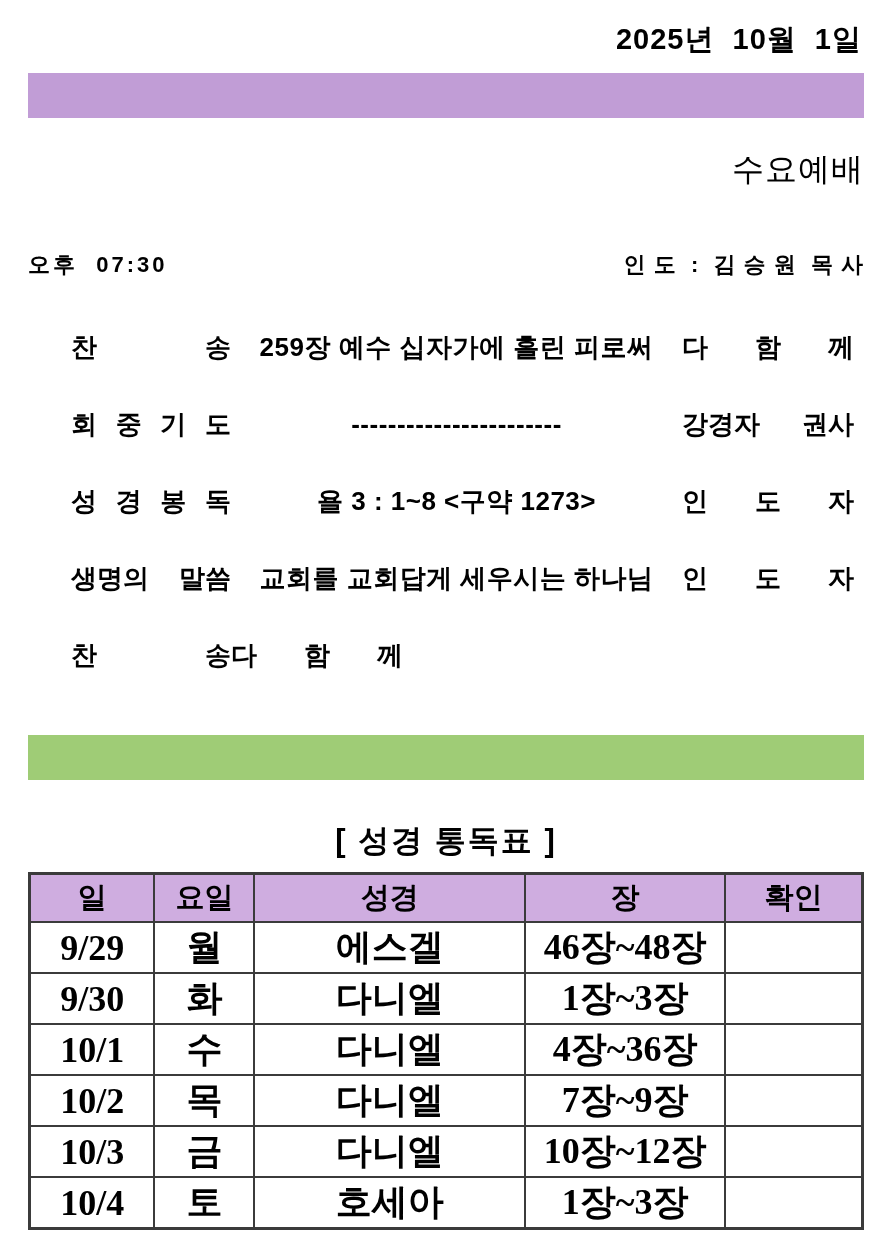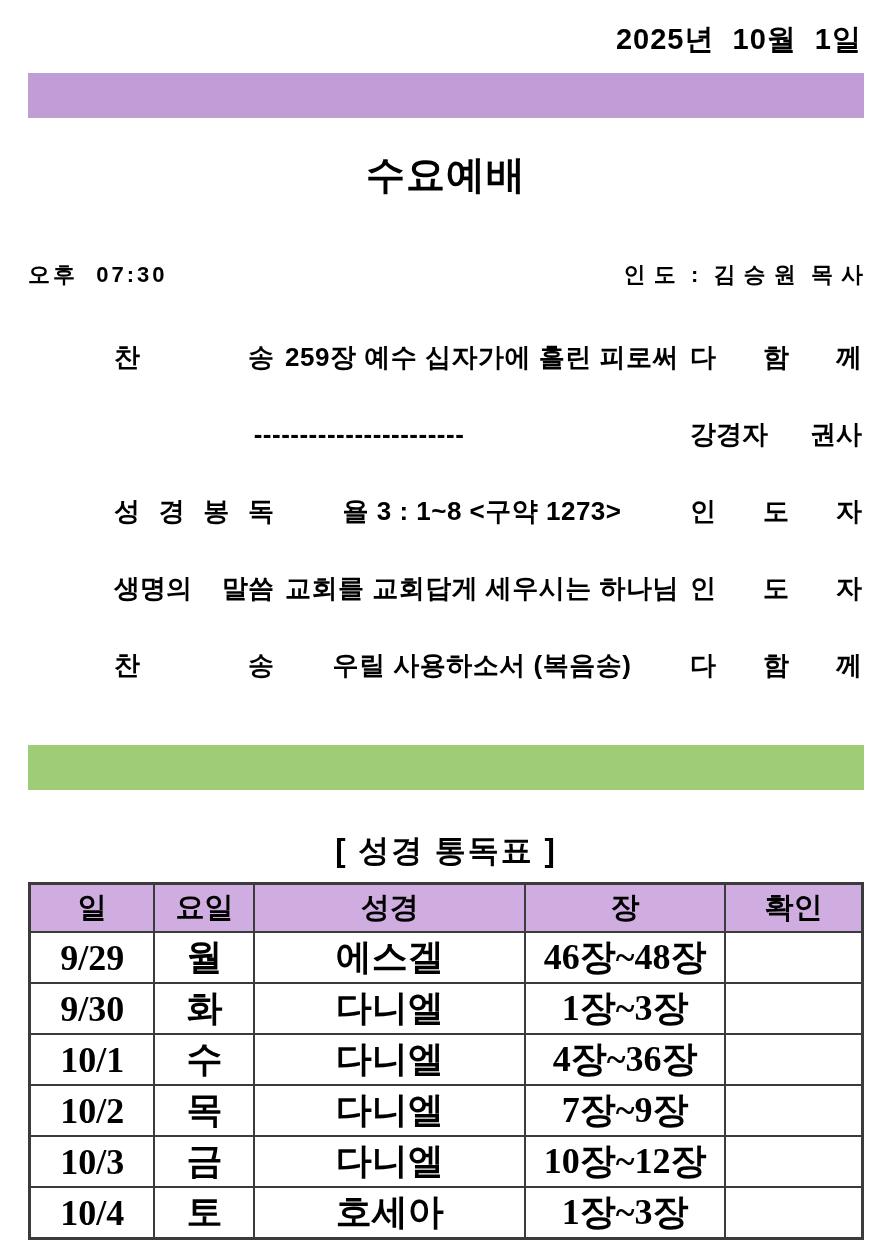--- a/index.html
+++ b/index.html
@@ -20,23 +20,23 @@
     letter-spacing: 1px;
     padding-right: 2px;
   }
 
   .bar { height: 45px; }
   .bar.purple { background: #c19dd6; margin-top: 13px; }
   .bar.green  { background: #9fcc76; margin-top: 55px; }
 
   .title {
     margin: 30px 0 0 0;
-    text-align: center;
-    font-size: 39px;
-    font-weight: 700;
+    text-align: right;
+    font-size: 32px;
+    font-weight: 400;
     letter-spacing: 1px;
   }
 
   .meta-row {
     display: flex;
     justify-content: space-between;
     align-items: baseline;
     margin-top: 58px;
     font-size: 22px;
   }
@@ -46,34 +46,34 @@
   .order { margin-top: 42px; }
   .order-row {
     display: flex;
     align-items: center;
     height: 50px;
     margin-bottom: 27px;
     font-size: 26px;
   }
   .order-label {
     width: 160px;
-    margin-left: 86px;
+    margin-left: 43px;
     text-align: justify;
     text-align-last: justify;
     white-space: nowrap;
   }
   .order-content {
     flex: 1;
     text-align: center;
     white-space: nowrap;
     letter-spacing: 0.5px;
   }
   .order-by {
     width: 172px;
-    margin-right: 2px;
+    margin-right: 10px;
     text-align: justify;
     text-align-last: justify;
     white-space: nowrap;
   }
 
   .table-title {
     margin-top: 40px;
     text-align: center;
     font-size: 31px;
     letter-spacing: 2px;
@@ -118,36 +118,36 @@
     <div class="leader">인 도  :  김 승 원  목 사</div>
   </div>
 
   <div class="order">
     <div class="order-row">
       <div class="order-label">찬 송</div>
       <div class="order-content">259장 예수 십자가에 흘린 피로써</div>
       <div class="order-by">다 함 께</div>
     </div>
     <div class="order-row">
+      <div class="order-label">회 중 기 도</div>
       <div class="order-content">-----------------------</div>
       <div class="order-by">강경자 권사</div>
     </div>
     <div class="order-row">
       <div class="order-label">성 경 봉 독</div>
       <div class="order-content">욜 3 : 1~8 &lt;구약 1273&gt;</div>
       <div class="order-by">인 도 자</div>
     </div>
     <div class="order-row">
       <div class="order-label">생명의 말씀</div>
       <div class="order-content">교회를 교회답게 세우시는 하나님</div>
       <div class="order-by">인 도 자</div>
     </div>
     <div class="order-row">
       <div class="order-label">찬 송</div>
-      <div class="order-content">우릴 사용하소서 (복음송)</div>
       <div class="order-by">다 함 께</div>
     </div>
   </div>
 
   <div class="bar green"></div>
 
   <div class="table-title">[ 성경 통독표 ]</div>
 
   <table class="reading">
     <colgroup>

